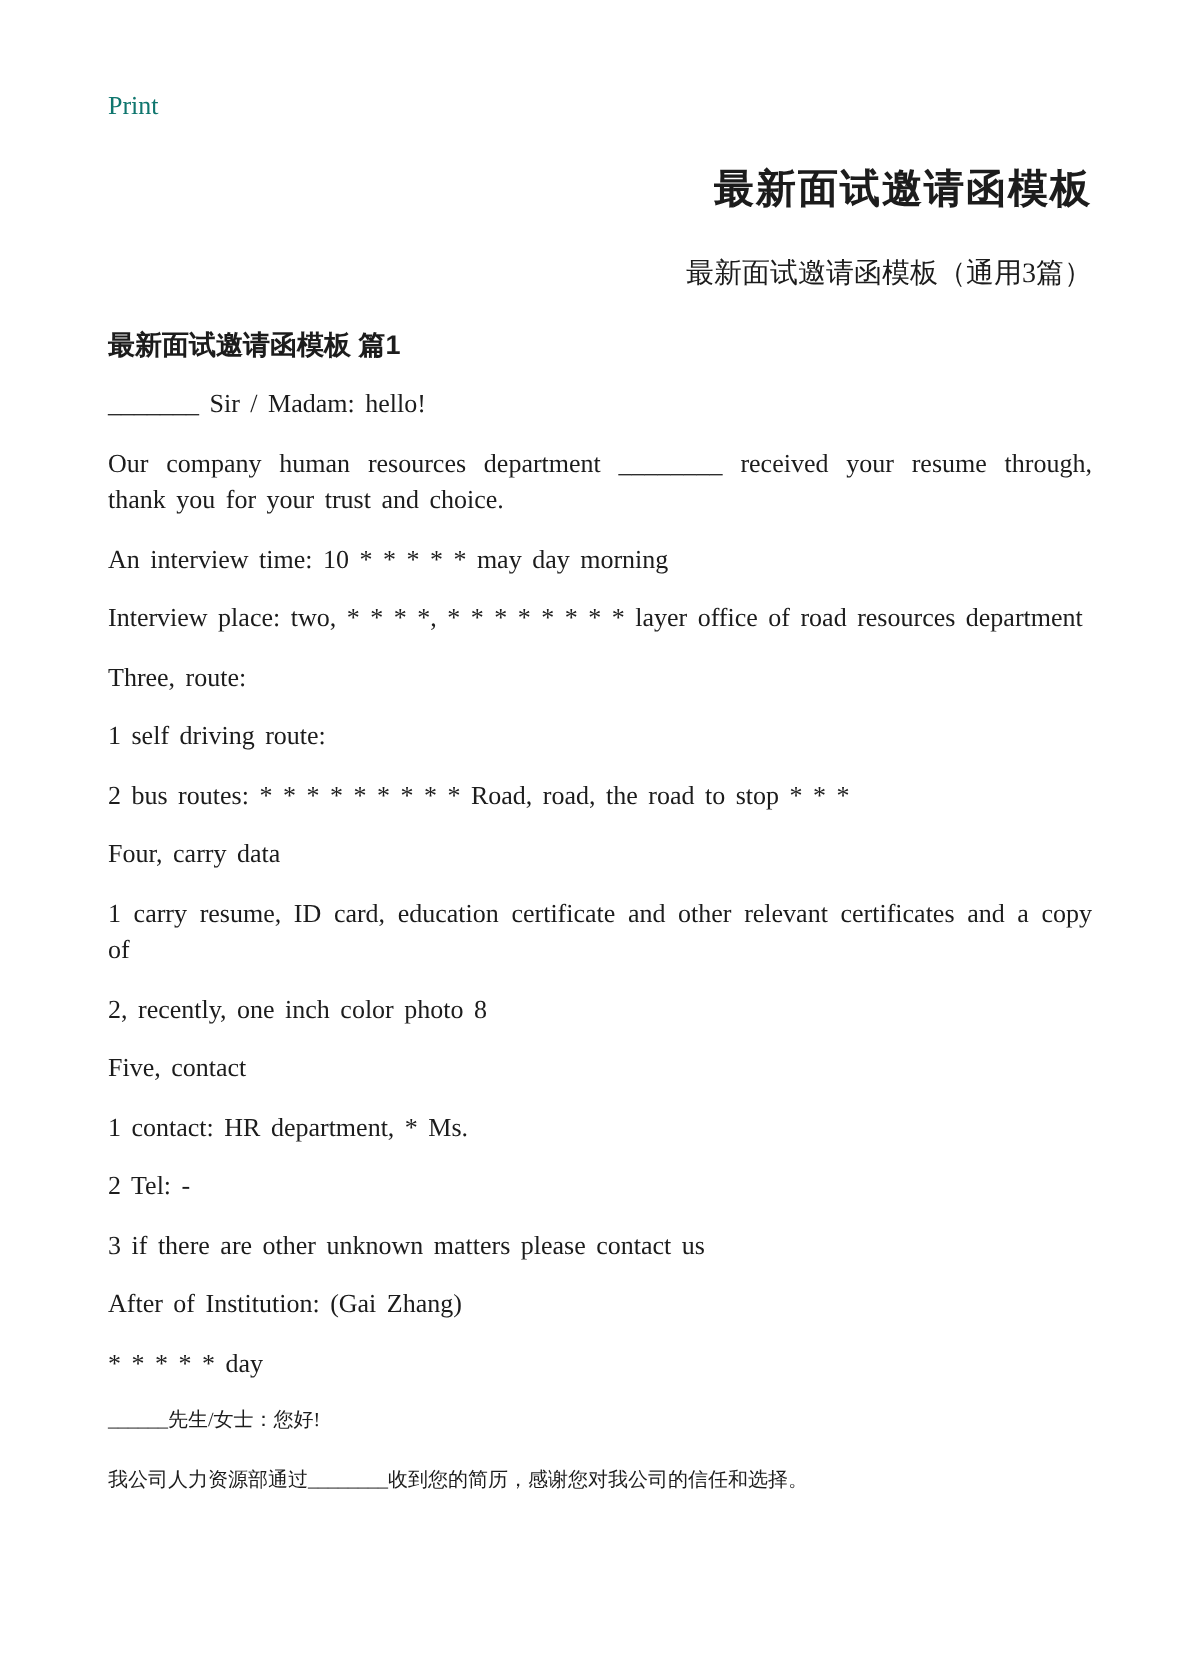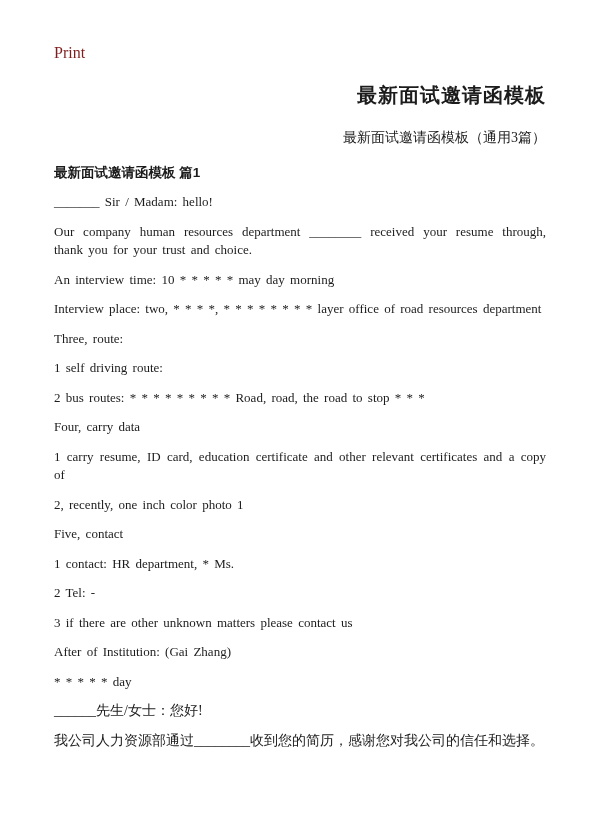--- a/index.html
+++ b/index.html
@@ -12,24 +12,24 @@
     width: 600px;
     height: 828px;
     background: #ffffff;
     box-sizing: border-box;
     padding: 44px 54px 0 54px;
     overflow: hidden;
     color: #1c1c1c;
     font-family: "Liberation Serif", serif;
   }
   .print-label {
-    font-size: 16px;
+    font-size: 13px;
     line-height: 18px;
     margin: 0 0 14px 0;
-    color: #7f1d1d;
+    color: #0f766e;
     text-decoration: none;
     display: inline-block;
   }
   .doc-title {
     font-family: "Liberation Sans", sans-serif;
     font-weight: bold;
     font-size: 20px;
     line-height: 26px;
     text-align: right;
     margin: 6px 0 20px 0;
@@ -51,21 +51,21 @@
   .body-text p {
     font-size: 13px;
     line-height: 18.5px;
     margin: 11px 0;
     word-spacing: 2px;
     text-align: justify;
     -moz-text-align-last: left;
     text-align-last: left;
   }
   .body-text p.cn {
-    font-size: 14px;
+    font-size: 10px;
     word-spacing: normal;
   }
 </style>
 </head>
 <body>
 
 <div class="page">
 
   <a href="#" class="print-label">Print</a>
 
@@ -78,21 +78,21 @@
   <div class="body-text">
     <p>_______ Sir / Madam: hello!</p>
     <p>Our company human resources department ________ received your resume through, thank you for your trust and choice.</p>
     <p>An interview time: 10 * * * * * may day morning</p>
     <p>Interview place: two, * * * *, * * * * * * * * layer office of road resources department</p>
     <p>Three, route:</p>
     <p>1 self driving route:</p>
     <p>2 bus routes: * * * * * * * * * Road, road, the road to stop * * *</p>
     <p>Four, carry data</p>
     <p>1 carry resume, ID card, education certificate and other relevant certificates and a copy of</p>
-    <p>2, recently, one inch color photo 1</p>
+    <p>2, recently, one inch color photo 8</p>
     <p>Five, contact</p>
     <p>1 contact: HR department, * Ms.</p>
     <p>2 Tel: -</p>
     <p>3 if there are other unknown matters please contact us</p>
     <p>After of Institution: (Gai Zhang)</p>
     <p>* * * * * day</p>
     <p class="cn">______先生/女士：您好!</p>
     <p class="cn">我公司人力资源部通过________收到您的简历，感谢您对我公司的信任和选择。</p>
   </div>
 

